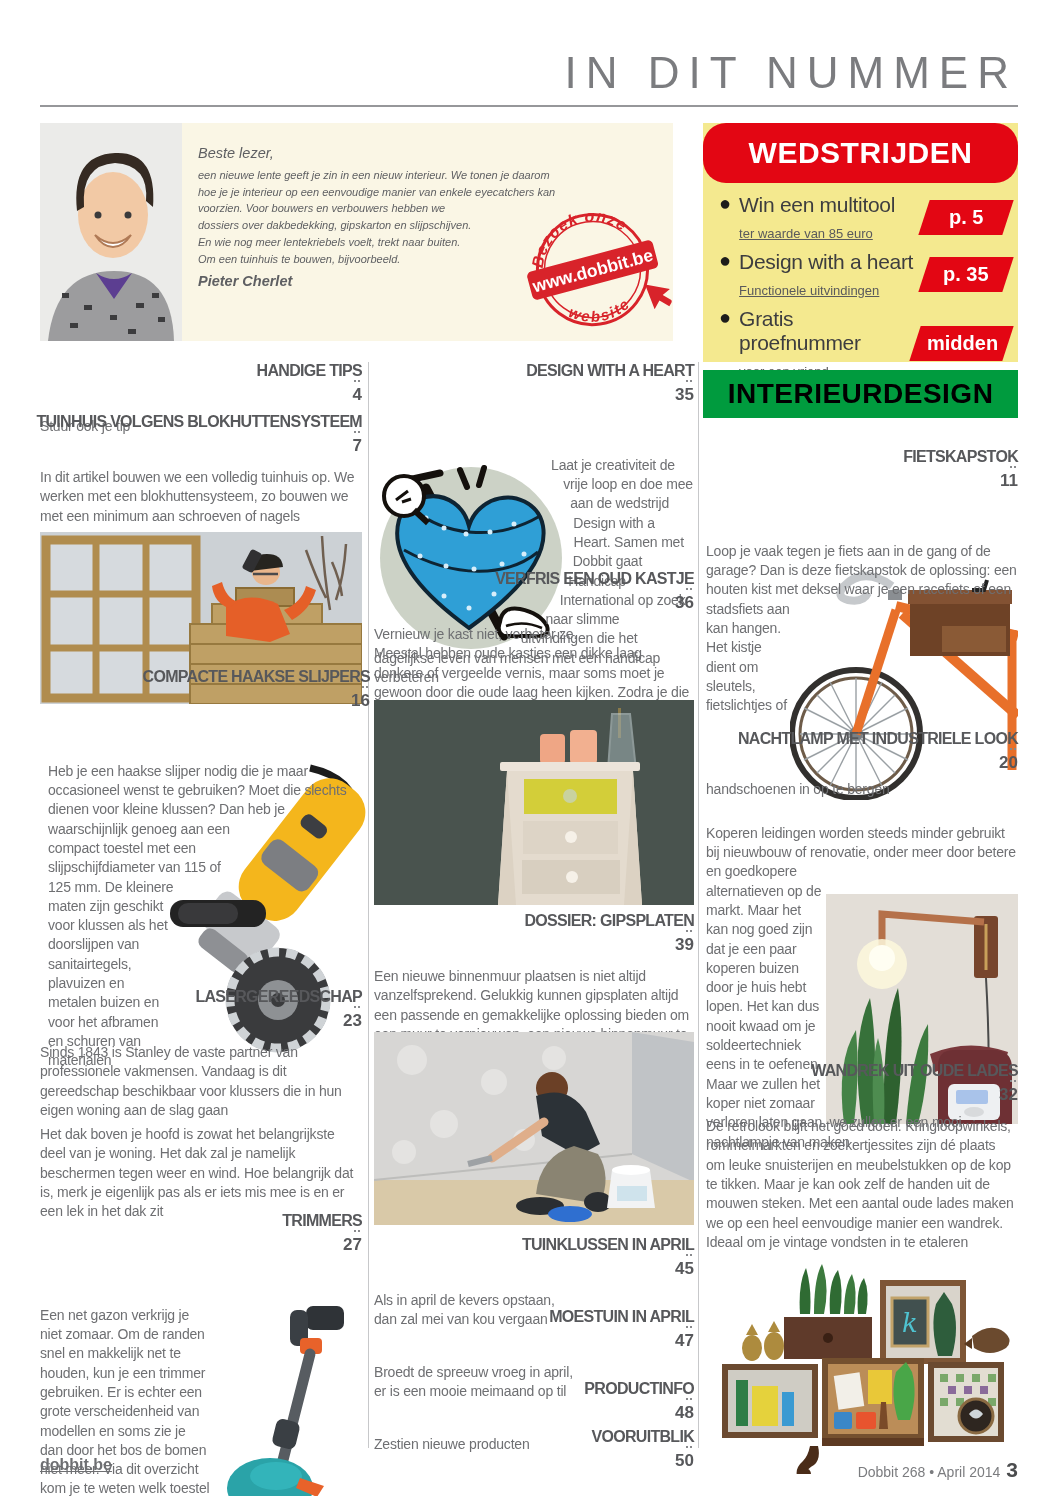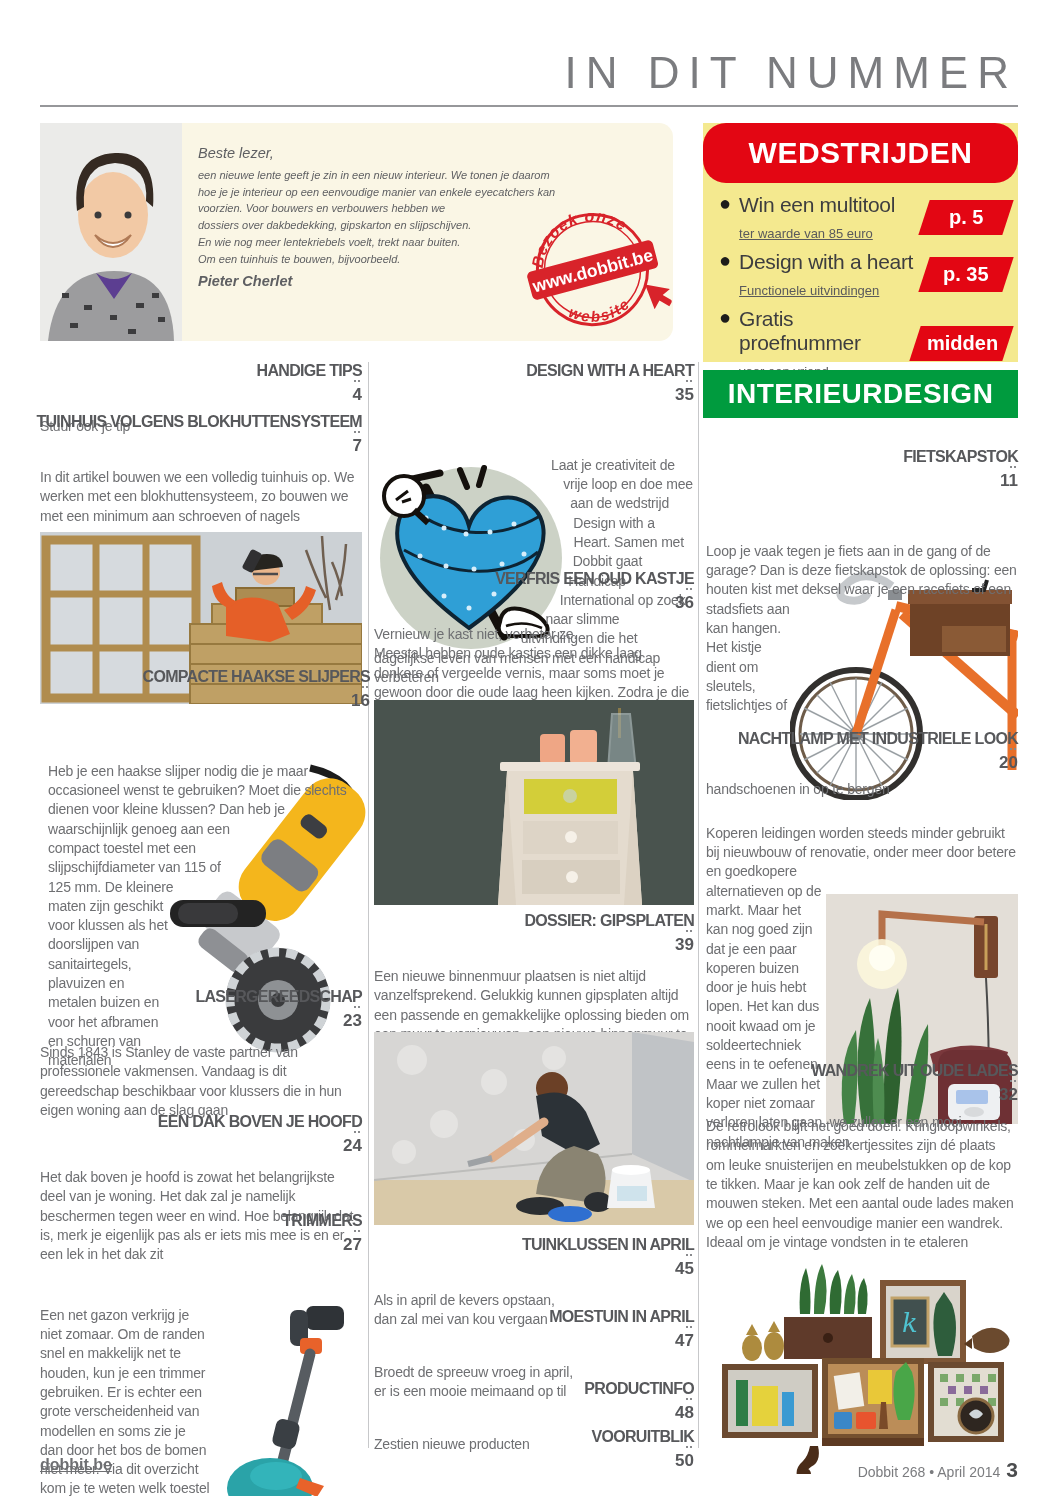--- a/index.html
+++ b/index.html
@@ -10,21 +10,21 @@
   }
 
   
   .page-title {
     position:absolute; top:48px; right:40px;
     font-size:44px; font-weight:400; letter-spacing:9px; color:#7b7c7f;
   }
   .header-rule { position:absolute; left:40px; width:978px; top:105px; height:2px; background:#96979a; }
 
   
-  .intro-box { position:absolute; left:40px; top:123px; width:633px; height:218px; background:#faf6e5;border-radius:14px; }
+  .intro-box { position:absolute; left:40px; top:123px; width:633px; height:218px; background:#faf6e5; }
   .intro-photo { position:absolute; left:0; top:0; width:142px; height:218px; overflow:hidden; }
   .intro-text { position:absolute; left:158px; top:22px; width:455px; font-style:italic; color:#5e5f62; }
   .intro-greeting { font-size:14.5px; margin-bottom:6px; }
   .intro-body { font-size:11px; line-height:1.52; white-space:pre-line; }
   .intro-sign { font-size:14.5px; font-weight:bold; margin-top:6px; }
   .stamp { position:absolute; right:6px; top:84px; width:140px; height:132px; transform:rotate(-8deg); }
 
   
   .wed-box { position:absolute; left:703px; top:123px; width:315px; height:239px; background:#f4e98f; }
   .wed-head { height:60px; background:#e30613; display:flex; align-items:center; justify-content:center;
@@ -32,21 +32,21 @@
   .wed-items { padding:10px 10px 0 16px; }
   .wed-item { display:flex; justify-content:space-between; align-items:center; margin-bottom:9px; }
   .wed-bullet { color:#1d1d1b; font-size:20px; margin-right:8px; line-height:1; }
   .wed-label { font-size:21px; color:#3d3d3f; letter-spacing:-0.3px; }
   .wed-sub { font-size:13px; color:#5a5a5c; margin-top:9px;text-decoration:underline; }
   .wed-badge { background:#e30613; transform:skewX(-18deg); padding:6px 12px; min-width:84px; text-align:center; }
   .wed-badge span { display:inline-block; transform:skewX(18deg); color:#fff; font-weight:bold; font-size:20px; }
 
   .green-bar { position:absolute; left:703px; top:370px; width:315px; height:48px; background:#009b3e;
                display:flex; align-items:center; justify-content:center;
-               color:#ffffff; font-weight:bold; font-size:28px; letter-spacing:0.5px; }
+               color:#000000; font-weight:bold; font-size:28px; letter-spacing:0.5px; }
 
   
   .vline { position:absolute; top:362px; height:1086px; width:1px; background:#c7c8ca; }
 
   
   .sec { position:absolute; }
   .toc-head { display:flex; align-items:flex-end; color:#57585b; cursor:pointer;flex-direction:column; }
   .toc-title { font-weight:bold; font-size:16px; letter-spacing:-0.7px; white-space:nowrap; }
   .dots { flex:1; border-bottom:2px dotted #898a8d; margin:0 2px 3px 2px; min-width:6px; }
   .toc-page { font-weight:bold; font-size:17px; }
@@ -260,25 +260,20 @@
 <div class="sec" style="left:40px; top:988px; width:322px;">
   <div class="toc-head">
     <span class="toc-title">LASERGEREEDSCHAP</span>
     <span class="dots"></span>
     <span class="toc-page">23</span>
   </div>
   <div class="toc-desc">Sinds 1843 is Stanley de vaste partner van professionele vakmensen. Vandaag is dit gereedschap beschikbaar voor klussers die in hun eigen woning aan de slag gaan</div>
 </div>
 
 <div class="sec" style="left:40px; top:1113px; width:322px;">
-  <div class="toc-head">
-    <span class="toc-title">EEN DAK BOVEN JE HOOFD</span>
-    <span class="dots"></span>
-    <span class="toc-page">24</span>
-  </div>
   <div class="toc-desc">Het dak boven je hoofd is zowat het belangrijkste deel van je woning. Het dak zal je namelijk beschermen tegen weer en wind. Hoe belangrijk dat is, merk je eigenlijk pas als er iets mis mee is en er een lek in het dak zit</div>
 </div>
 
 <div class="sec" style="left:40px; top:1212px; width:322px;">
   <div class="toc-head">
     <span class="toc-title">TRIMMERS</span>
     <span class="dots"></span>
     <span class="toc-page">27</span>
   </div>
   <div class="toc-desc">

